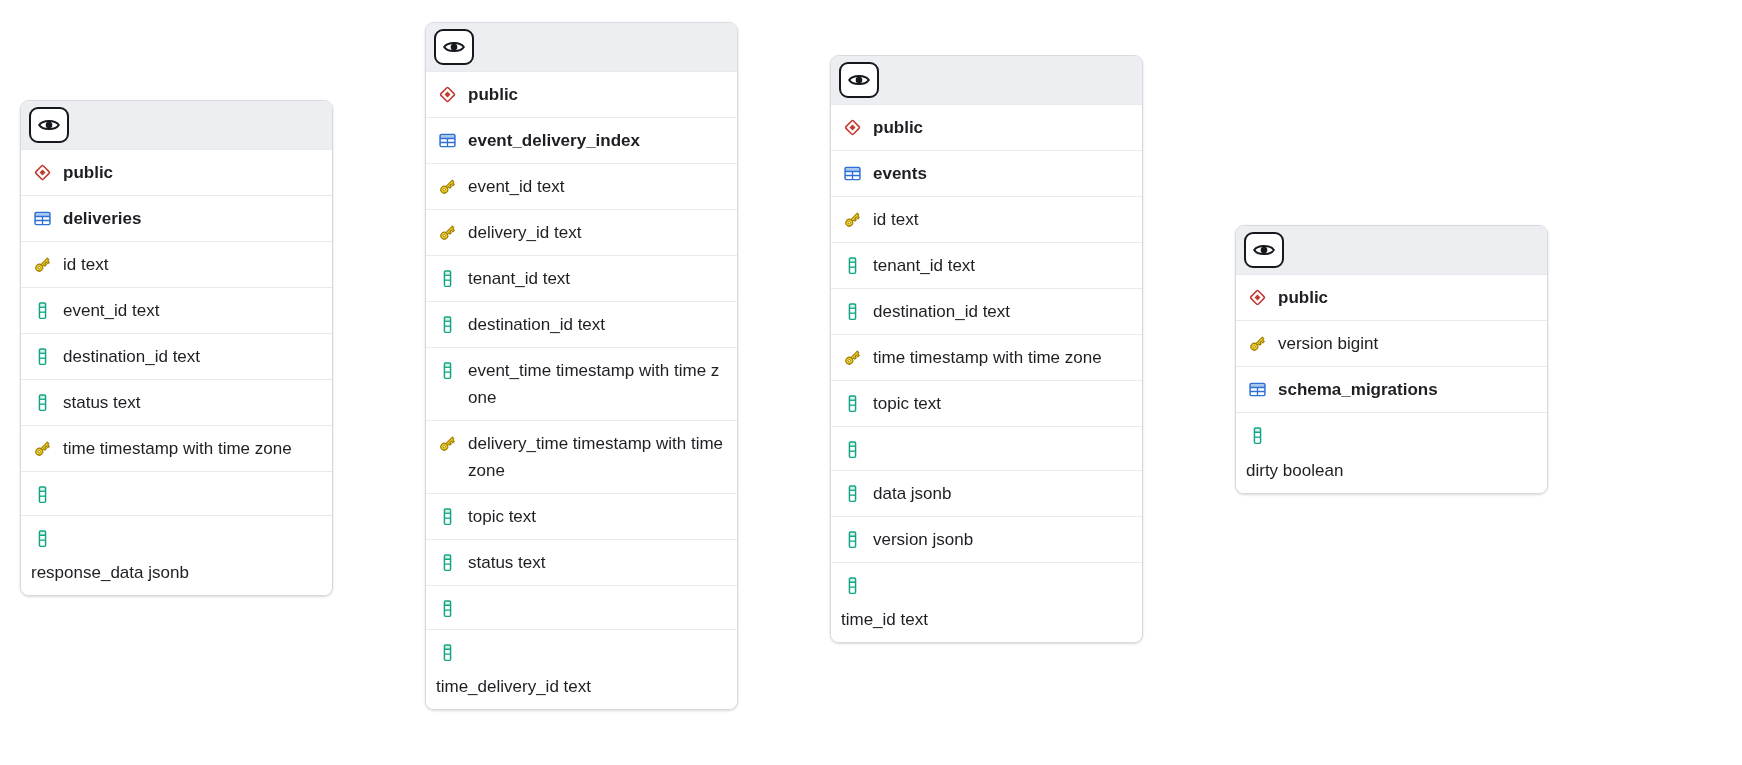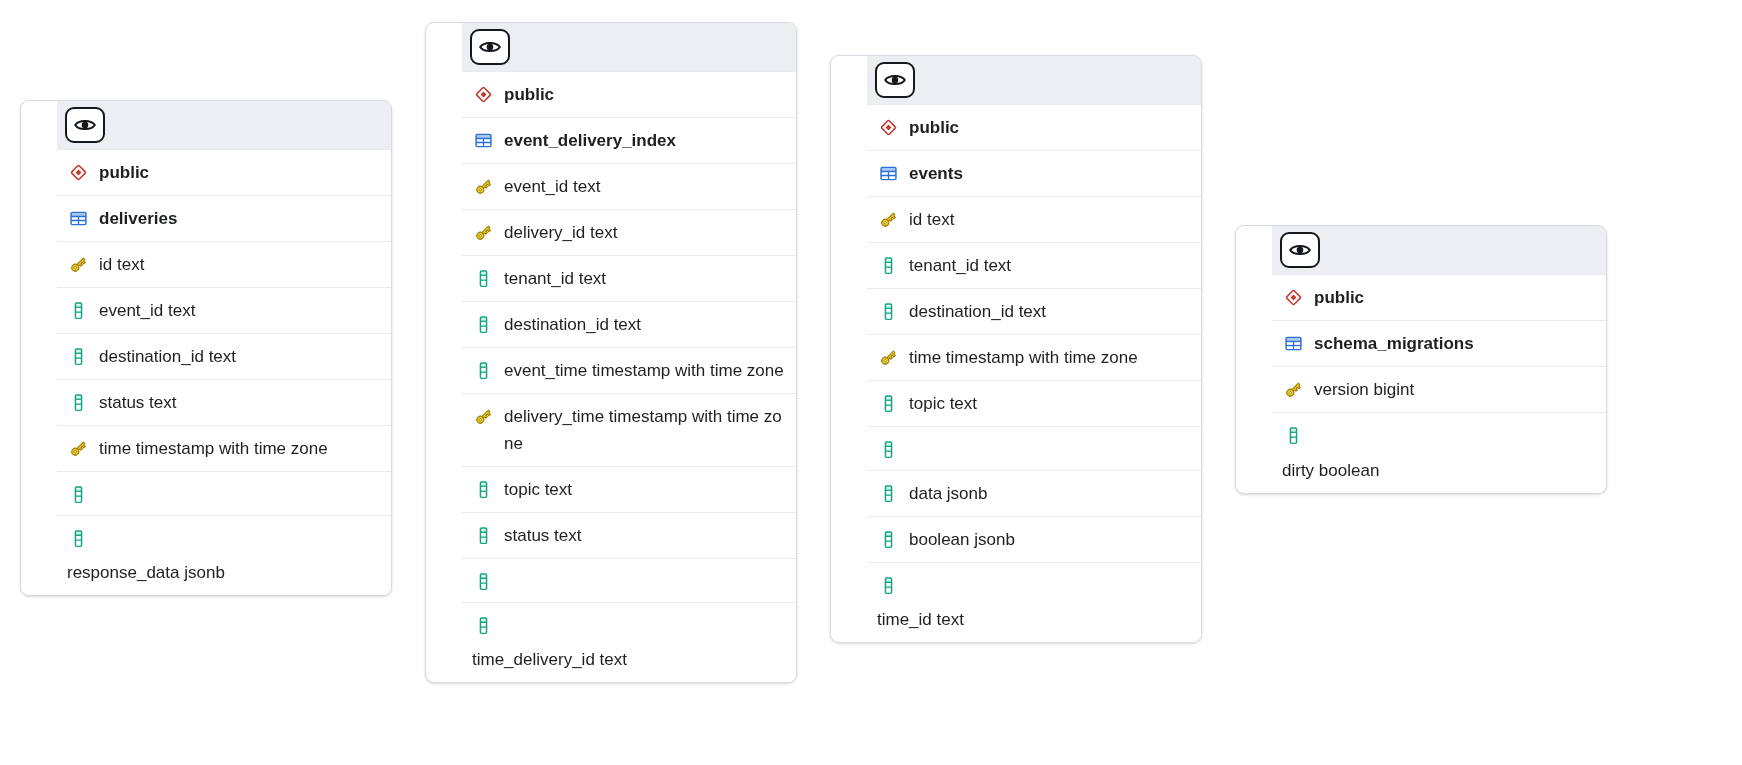--- a/index.html
+++ b/index.html
@@ -17,27 +17,26 @@
     --eye-stroke:#15181c;
     --page-bg:#ffffff;
   }
   *{box-sizing:border-box;}
   html,body{margin:0;padding:0;background:var(--page-bg);}
   body{font-family:"Liberation Sans",sans-serif;color:var(--text);}
   .canvas{position:relative;width:1742px;height:765px;overflow:hidden;background:var(--page-bg);}
 
   .table-card{
     position:absolute;
-    width:372px;
+    width:313px;
     background:#fff;
     border:1px solid var(--card-border);
     border-radius:9px;
     box-shadow:0 1px 3px rgba(0,0,0,.10), 0 1px 2px rgba(0,0,0,.06);
     overflow:hidden;
-    padding-left:36px;
   }
   .card-header{
     background:var(--header-bg);
     padding:6px 8px;
     border-bottom:1px solid var(--row-border);
   }
   .eye-btn{
     width:40px;height:36px;
     background:#fff;
     border:2.5px solid var(--eye-stroke);
@@ -475,21 +474,21 @@
       <div class="row">
 
     <span class="icon">
       <svg viewBox="0 0 24 24">
         <rect class="col-top" x="8.5" y="3.5" width="7" height="4.8"></rect>
         <rect class="col-outline" x="8.5" y="3.5" width="7" height="17.5" rx="1.2"></rect>
         <line class="col-line" x1="8.5" y1="8.3" x2="15.5" y2="8.3"></line>
         <line class="col-line" x1="8.5" y1="13.9" x2="15.5" y2="13.9"></line>
       </svg>
     </span>
-    <span class="label">boolean jsonb</span>
+    <span class="label">version jsonb</span>
   </div>
       <div class="row">
 
     <span class="icon">
       <svg viewBox="0 0 24 24">
         <rect class="col-top" x="8.5" y="3.5" width="7" height="4.8"></rect>
         <rect class="col-outline" x="8.5" y="3.5" width="7" height="17.5" rx="1.2"></rect>
         <line class="col-line" x1="8.5" y1="8.3" x2="15.5" y2="8.3"></line>
         <line class="col-line" x1="8.5" y1="13.9" x2="15.5" y2="13.9"></line>
       </svg>
@@ -510,45 +509,45 @@
       <span class="icon">
         <svg viewBox="0 0 24 24">
           <g transform="rotate(45 12 12)">
             <rect class="schema-outline" x="6" y="6" width="12" height="12" rx="1.5"></rect>
             <rect class="schema-inner" x="9.6" y="9.6" width="4.8" height="4.8"></rect>
           </g>
         </svg>
       </span>
       <span class="label">public</span>
     </div>
-    <div class="row bold">
+    <div class="row">
+    <span class="icon">
+      <svg viewBox="0 0 24 24">
+        <g transform="rotate(-45 12 12)">
+          <path class="key-body" d="M10.3 10.8 H21 V13.2 H19.2 V15.8 H16.9 V13.2 H14.8 V15.2 H12.7 V13.2 H10.3 Z"></path>
+          <circle class="key-body" cx="6.8" cy="12" r="3.9"></circle>
+          <circle class="key-hole" cx="6.8" cy="12" r="1.4"></circle>
+        </g>
+      </svg>
+    </span>
+
+    <span class="label">version bigint</span>
+  </div>
+  <div class="row bold">
       <span class="icon">
         <svg viewBox="0 0 24 24">
           <rect class="tbl-header" x="3.5" y="5" width="17" height="4.7"></rect>
           <rect class="tbl-outline" x="3.5" y="5" width="17" height="14" rx="1.5"></rect>
           <line class="tbl-line" x1="12" y1="9.7" x2="12" y2="19"></line>
           <line class="tbl-line" x1="3.5" y1="9.7" x2="20.5" y2="9.7"></line>
           <line class="tbl-line" x1="3.5" y1="14.3" x2="20.5" y2="14.3"></line>
         </svg>
       </span>
       <span class="label">schema_migrations</span>
     </div>
-  <div class="row">
-    <span class="icon">
-      <svg viewBox="0 0 24 24">
-        <g transform="rotate(-45 12 12)">
-          <path class="key-body" d="M10.3 10.8 H21 V13.2 H19.2 V15.8 H16.9 V13.2 H14.8 V15.2 H12.7 V13.2 H10.3 Z"></path>
-          <circle class="key-body" cx="6.8" cy="12" r="3.9"></circle>
-          <circle class="key-hole" cx="6.8" cy="12" r="1.4"></circle>
-        </g>
-      </svg>
-    </span>
-
-    <span class="label">version bigint</span>
-  </div>
       <div class="row">
 
     <span class="icon">
       <svg viewBox="0 0 24 24">
         <rect class="col-top" x="8.5" y="3.5" width="7" height="4.8"></rect>
         <rect class="col-outline" x="8.5" y="3.5" width="7" height="17.5" rx="1.2"></rect>
         <line class="col-line" x1="8.5" y1="8.3" x2="15.5" y2="8.3"></line>
         <line class="col-line" x1="8.5" y1="13.9" x2="15.5" y2="13.9"></line>
       </svg>
     </span>

